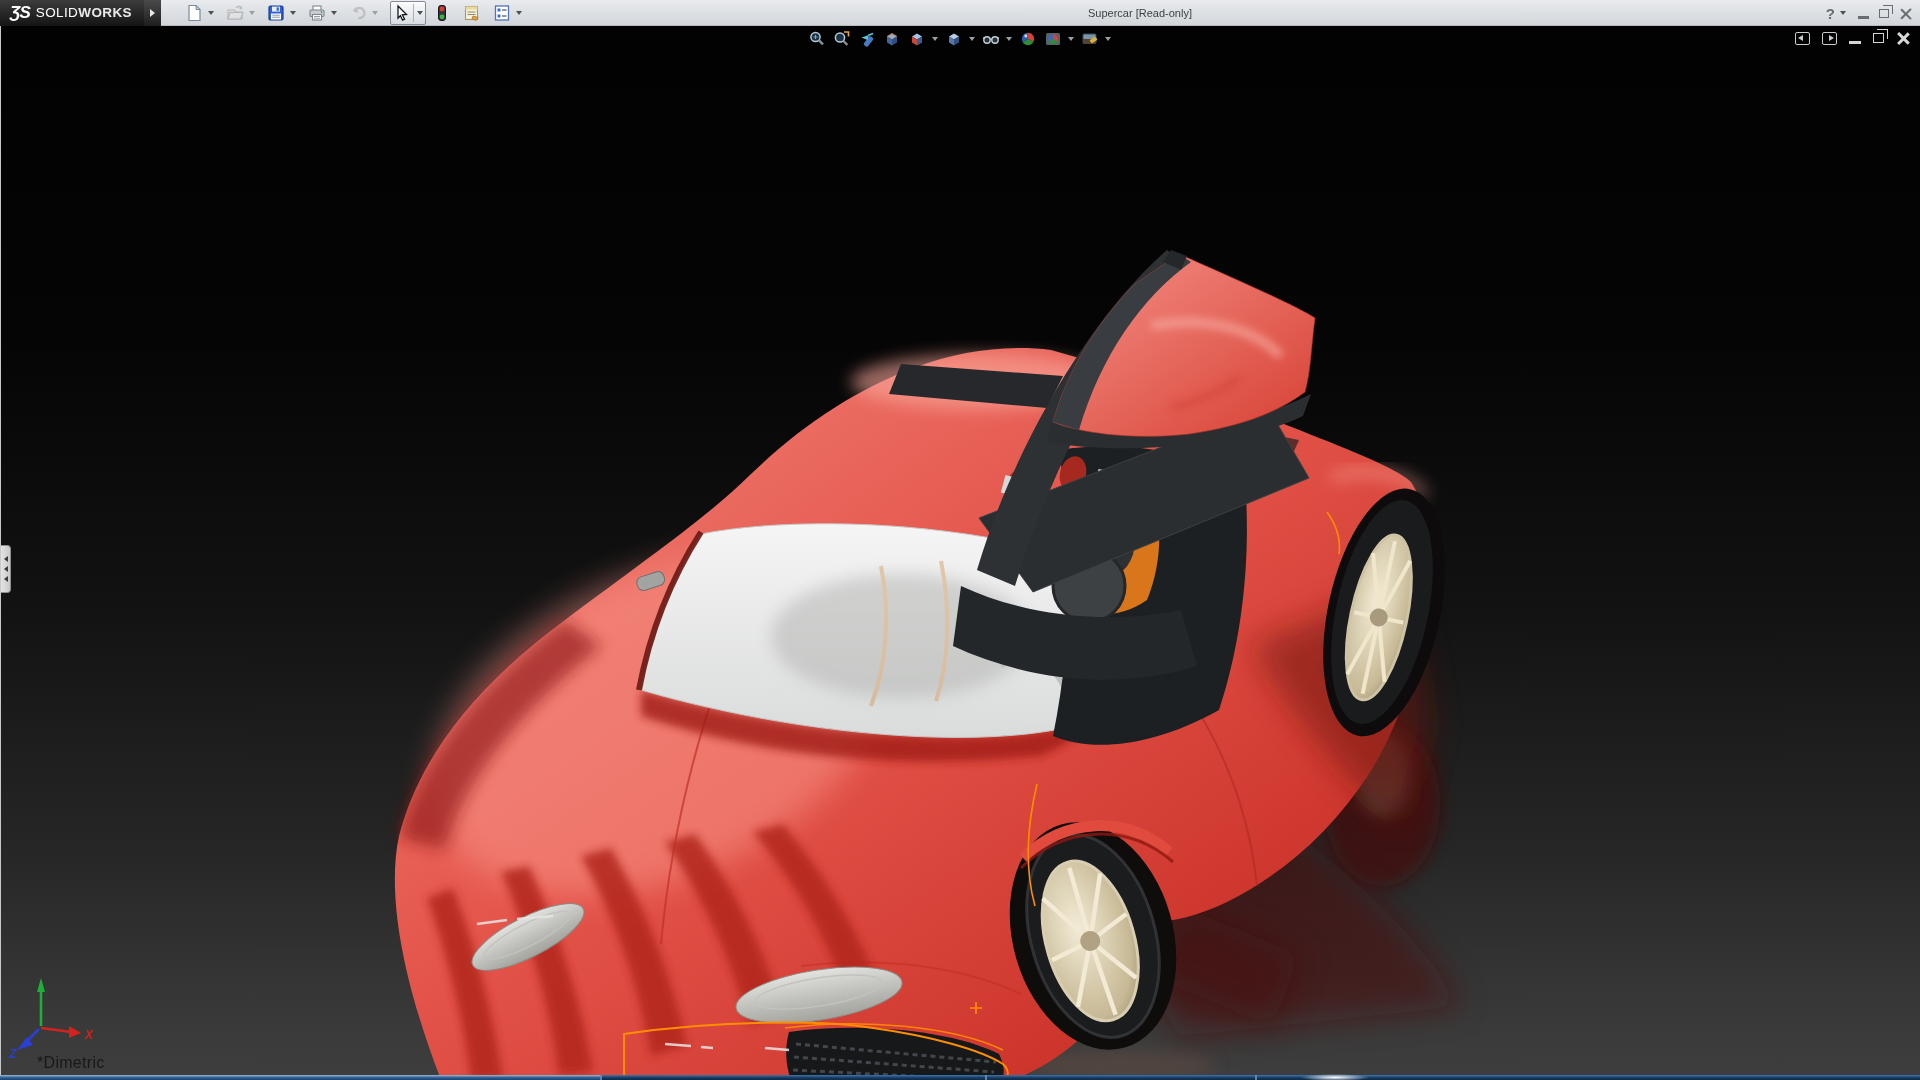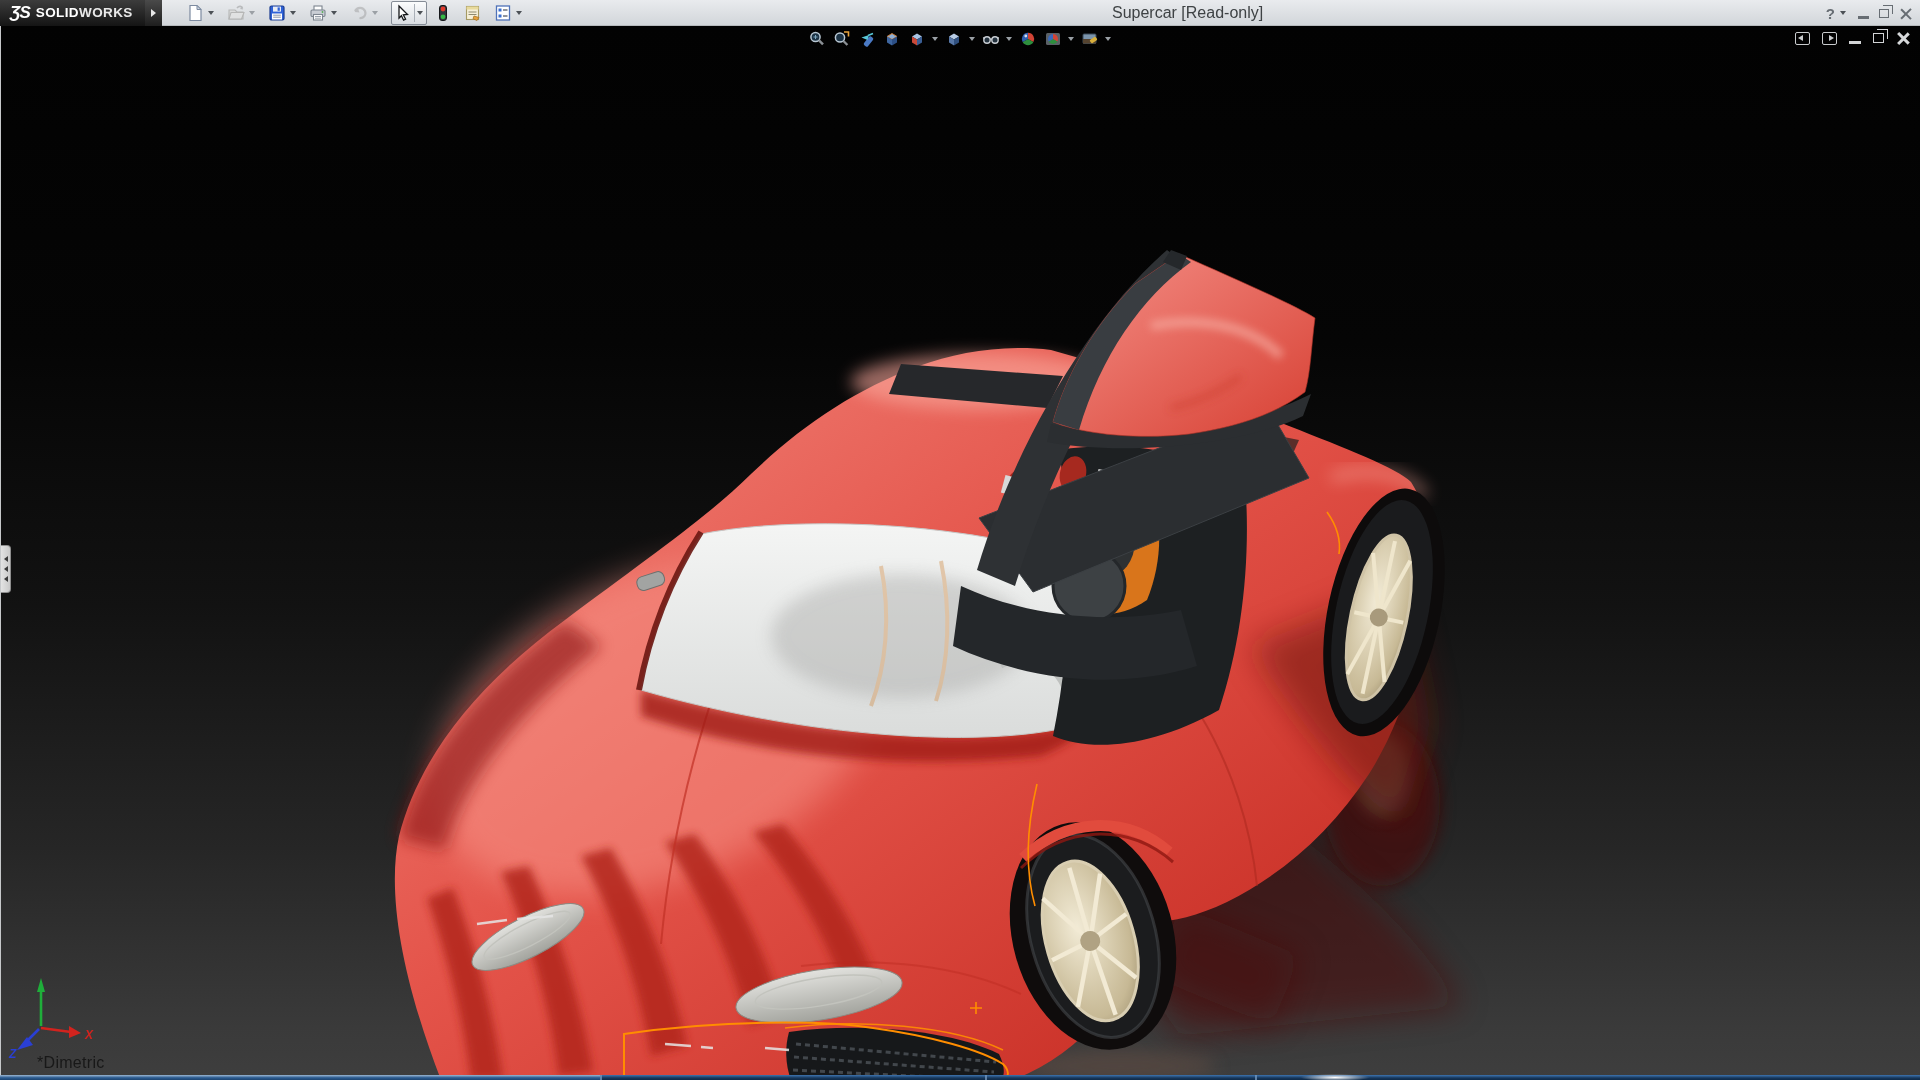--- a/index.html
+++ b/index.html
@@ -11,21 +11,21 @@
     background:linear-gradient(#e9ebee,#d2d6da);
     border-bottom:1px solid #b6babd;
     display:flex; align-items:center; z-index:40;
   }
   .logo {
     height:26px; background:linear-gradient(#3c3c3c,#141414);
     color:#fff; display:flex; align-items:center; padding:0 12px 0 10px; gap:6px;
   }
   .logo-glyph { font-size:17px; font-weight:700; font-style:italic; letter-spacing:-1px; }
   .logo-text  { font-size:13.5px; letter-spacing:.4px; }
-  .logo-text .b { font-weight:700;margin-top:34px; }
+  .logo-text .b { font-weight:400;margin-top:34px; }
   .logo-text .l { font-weight:700; color:#e8e8e8; }
   .menu-flyout {
     width:17px; height:26px; background:linear-gradient(#4a4a4a,#1e1e1e);
     display:flex; align-items:center; justify-content:center; cursor:pointer;
   }
   .menu-flyout .tri { width:0;height:0;border-left:5px solid #e8e8e8;border-top:4px solid transparent;border-bottom:4px solid transparent; }
 
   .std-toolbar { display:flex; align-items:center; margin-left:22px; gap:3px; }
   .tool-group { display:flex; align-items:center; margin-right:5px; }
   .tool-btn { width:22px; height:22px; display:flex; align-items:center; justify-content:center; cursor:pointer; }
@@ -34,21 +34,21 @@
   .caret { width:0; height:0; border-top:4px solid #4c5156; border-left:3.5px solid transparent; border-right:3.5px solid transparent; }
   .caret-btn.disabled .caret { border-top-color:#9ba0a5; }
   .select-box {
     display:flex; align-items:center; border:1px solid #858c96; border-radius:2px;
     background:linear-gradient(#fbfcfd,#d9dde2); margin:0 2px;
   }
   .select-box .divider { width:1px; height:18px; background:#aab0b8; }
 
   .title-text {
     position:absolute; left:1088px; top:0; height:26px; line-height:26px;
-    font-size:16px; color:#3e4244;margin-left:24px;
+    font-size:11px; color:#3e4244;
   }
   .tb-controls { position:absolute; right:8px; top:0; height:26px; display:flex; align-items:center; gap:10px; }
   .tb-ctl { color:#676d73; display:flex; align-items:center; justify-content:center; cursor:pointer; }
   .help-q { font-size:15px; font-weight:700; }
   .mini-bar { width:11px; height:3px; background:#676d73; margin-top:8px; }
   .restore-sq { width:10px; height:9px; border:1.5px solid #676d73; position:relative; background:transparent; }
   .restore-sq:before { content:""; position:absolute; left:3px; top:-5px; width:9px; height:8px; border:1.5px solid #676d73; border-bottom:none; border-left:none; }
   .close-x { position:relative; width:13px; height:13px; }
   .close-x:before,.close-x:after { content:""; position:absolute; left:6px; top:0; width:2.4px; height:14px; background:#676d73; }
   .close-x:before { transform:rotate(45deg);} .close-x:after { transform:rotate(-45deg);}

